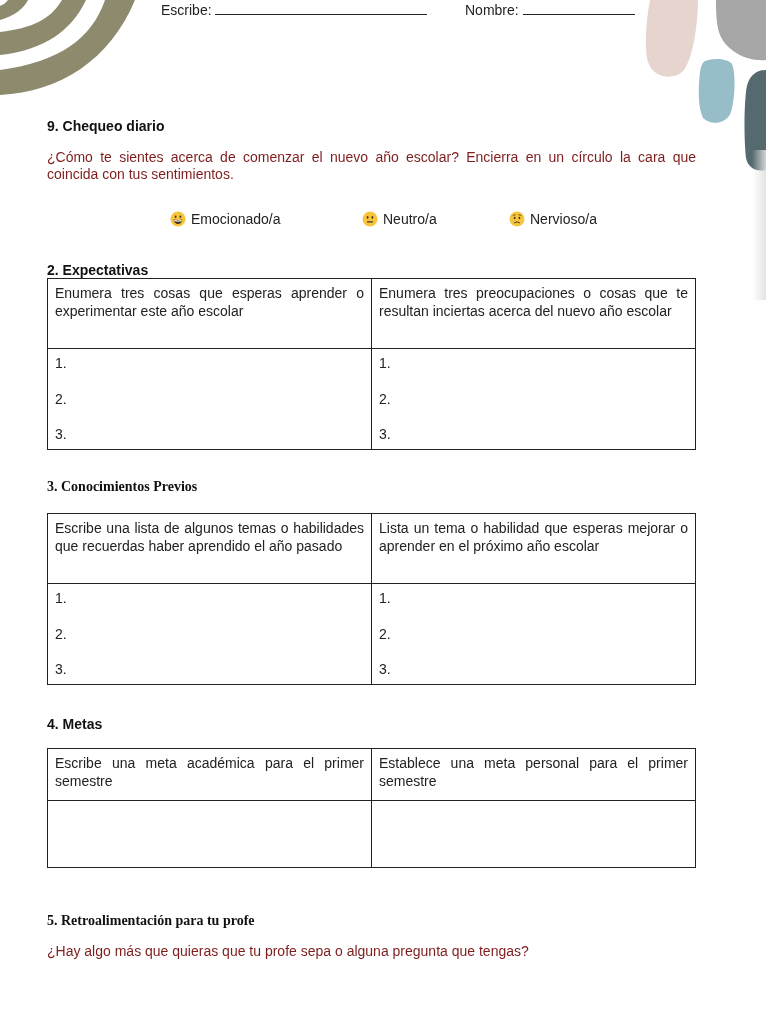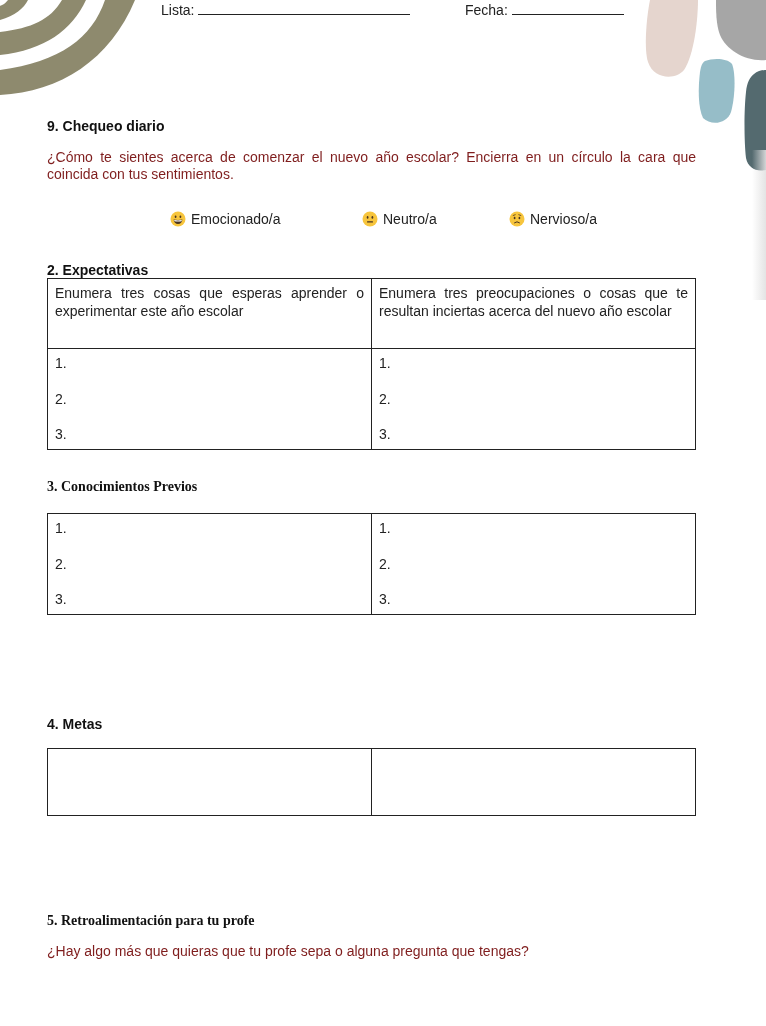--- a/index.html
+++ b/index.html
@@ -42,25 +42,25 @@
 </svg>
 <svg class="deco" style="left:697px;top:58px;" width="40" height="68" viewBox="0 0 40 68">
   <path d="M8,3 C16,0 30,0 35,6 C39,16 38,40 34,54 C30,66 14,68 6,60 C1,50 1,30 3,14 C4,8 5,5 8,3 Z" fill="#96bdc8"></path>
 </svg>
 <svg class="deco" style="left:744px;top:70px;" width="22" height="102" viewBox="0 0 22 102">
   <path d="M10,4 C14,0 22,0 22,0 L22,100 C12,102 4,98 2,88 C0,70 0,40 2,22 C3,12 6,7 10,4 Z" fill="#546a6f"></path>
 </svg>
 <div class="edge-shade"></div>
 
 <div class="header-line" style="left:161px;">
-  <span>Lista:</span>
+  <span>Escribe:</span>
   <span class="blank" style="width:212px;"></span>
 </div>
 <div class="header-line" style="left:465px;">
-  <span>Fecha:</span>
+  <span>Nombre:</span>
   <span class="blank" style="width:112px;"></span>
 </div>
 
 <div class="section-title" style="top:118px;">9. Chequeo diario</div>
 <div class="para" style="top:149px;">¿Cómo te sientes acerca de comenzar el nuevo año escolar? Encierra en un círculo la cara que coincida con tus sentimientos.</div>
 
 <div class="moods">
   <div class="mood" style="left:136px;">
     <svg viewBox="0 0 16 16">
       <circle cx="8" cy="8" r="7.5" fill="#f7c53d"></circle>
@@ -111,38 +111,46 @@
       <div>2.</div>
       <div>3.</div>
     </td>
   </tr>
 </tbody>
   </table>
 
 <div class="section-title" style="top:479px;font-family:Liberation Serif, serif;">3. Conocimientos Previos</div>
 <table class="ws" style="top:513px;">
   <tbody>
+      <tr>
+    <td class="head" style="height:70px;">Escribe una lista de algunos temas o habilidades que recuerdas haber aprendido el año pasado</td>
+    <td class="head">Lista un tema o habilidad que esperas mejorar o aprender en el próximo año escolar</td>
+  </tr>
   <tr>
     <td class="items">
       <div>1.</div>
       <div>2.</div>
       <div>3.</div>
     </td>
     <td class="items">
       <div>1.</div>
       <div>2.</div>
       <div>3.</div>
     </td>
   </tr>
 </tbody>
   </table>
 
 <div class="section-title" style="top:716px;text-align:center;">4. Metas</div>
 <table class="ws" style="top:748px;">
   <tbody>
+      <tr>
+    <td style="height:52px;">Escribe una meta académica para el primer semestre</td>
+    <td>Establece una meta personal para el primer semestre</td>
+  </tr>
   <tr>
     <td style="height:67px;"></td>
     <td></td>
   </tr>
 </tbody>
   </table>
 
 <div class="section-title" style="top:913px;font-family:Liberation Serif, serif;">5. Retroalimentación para tu profe</div>
 <div class="para" style="top:943px;">¿Hay algo más que quieras que tu profe sepa o alguna pregunta que tengas?</div>
 

